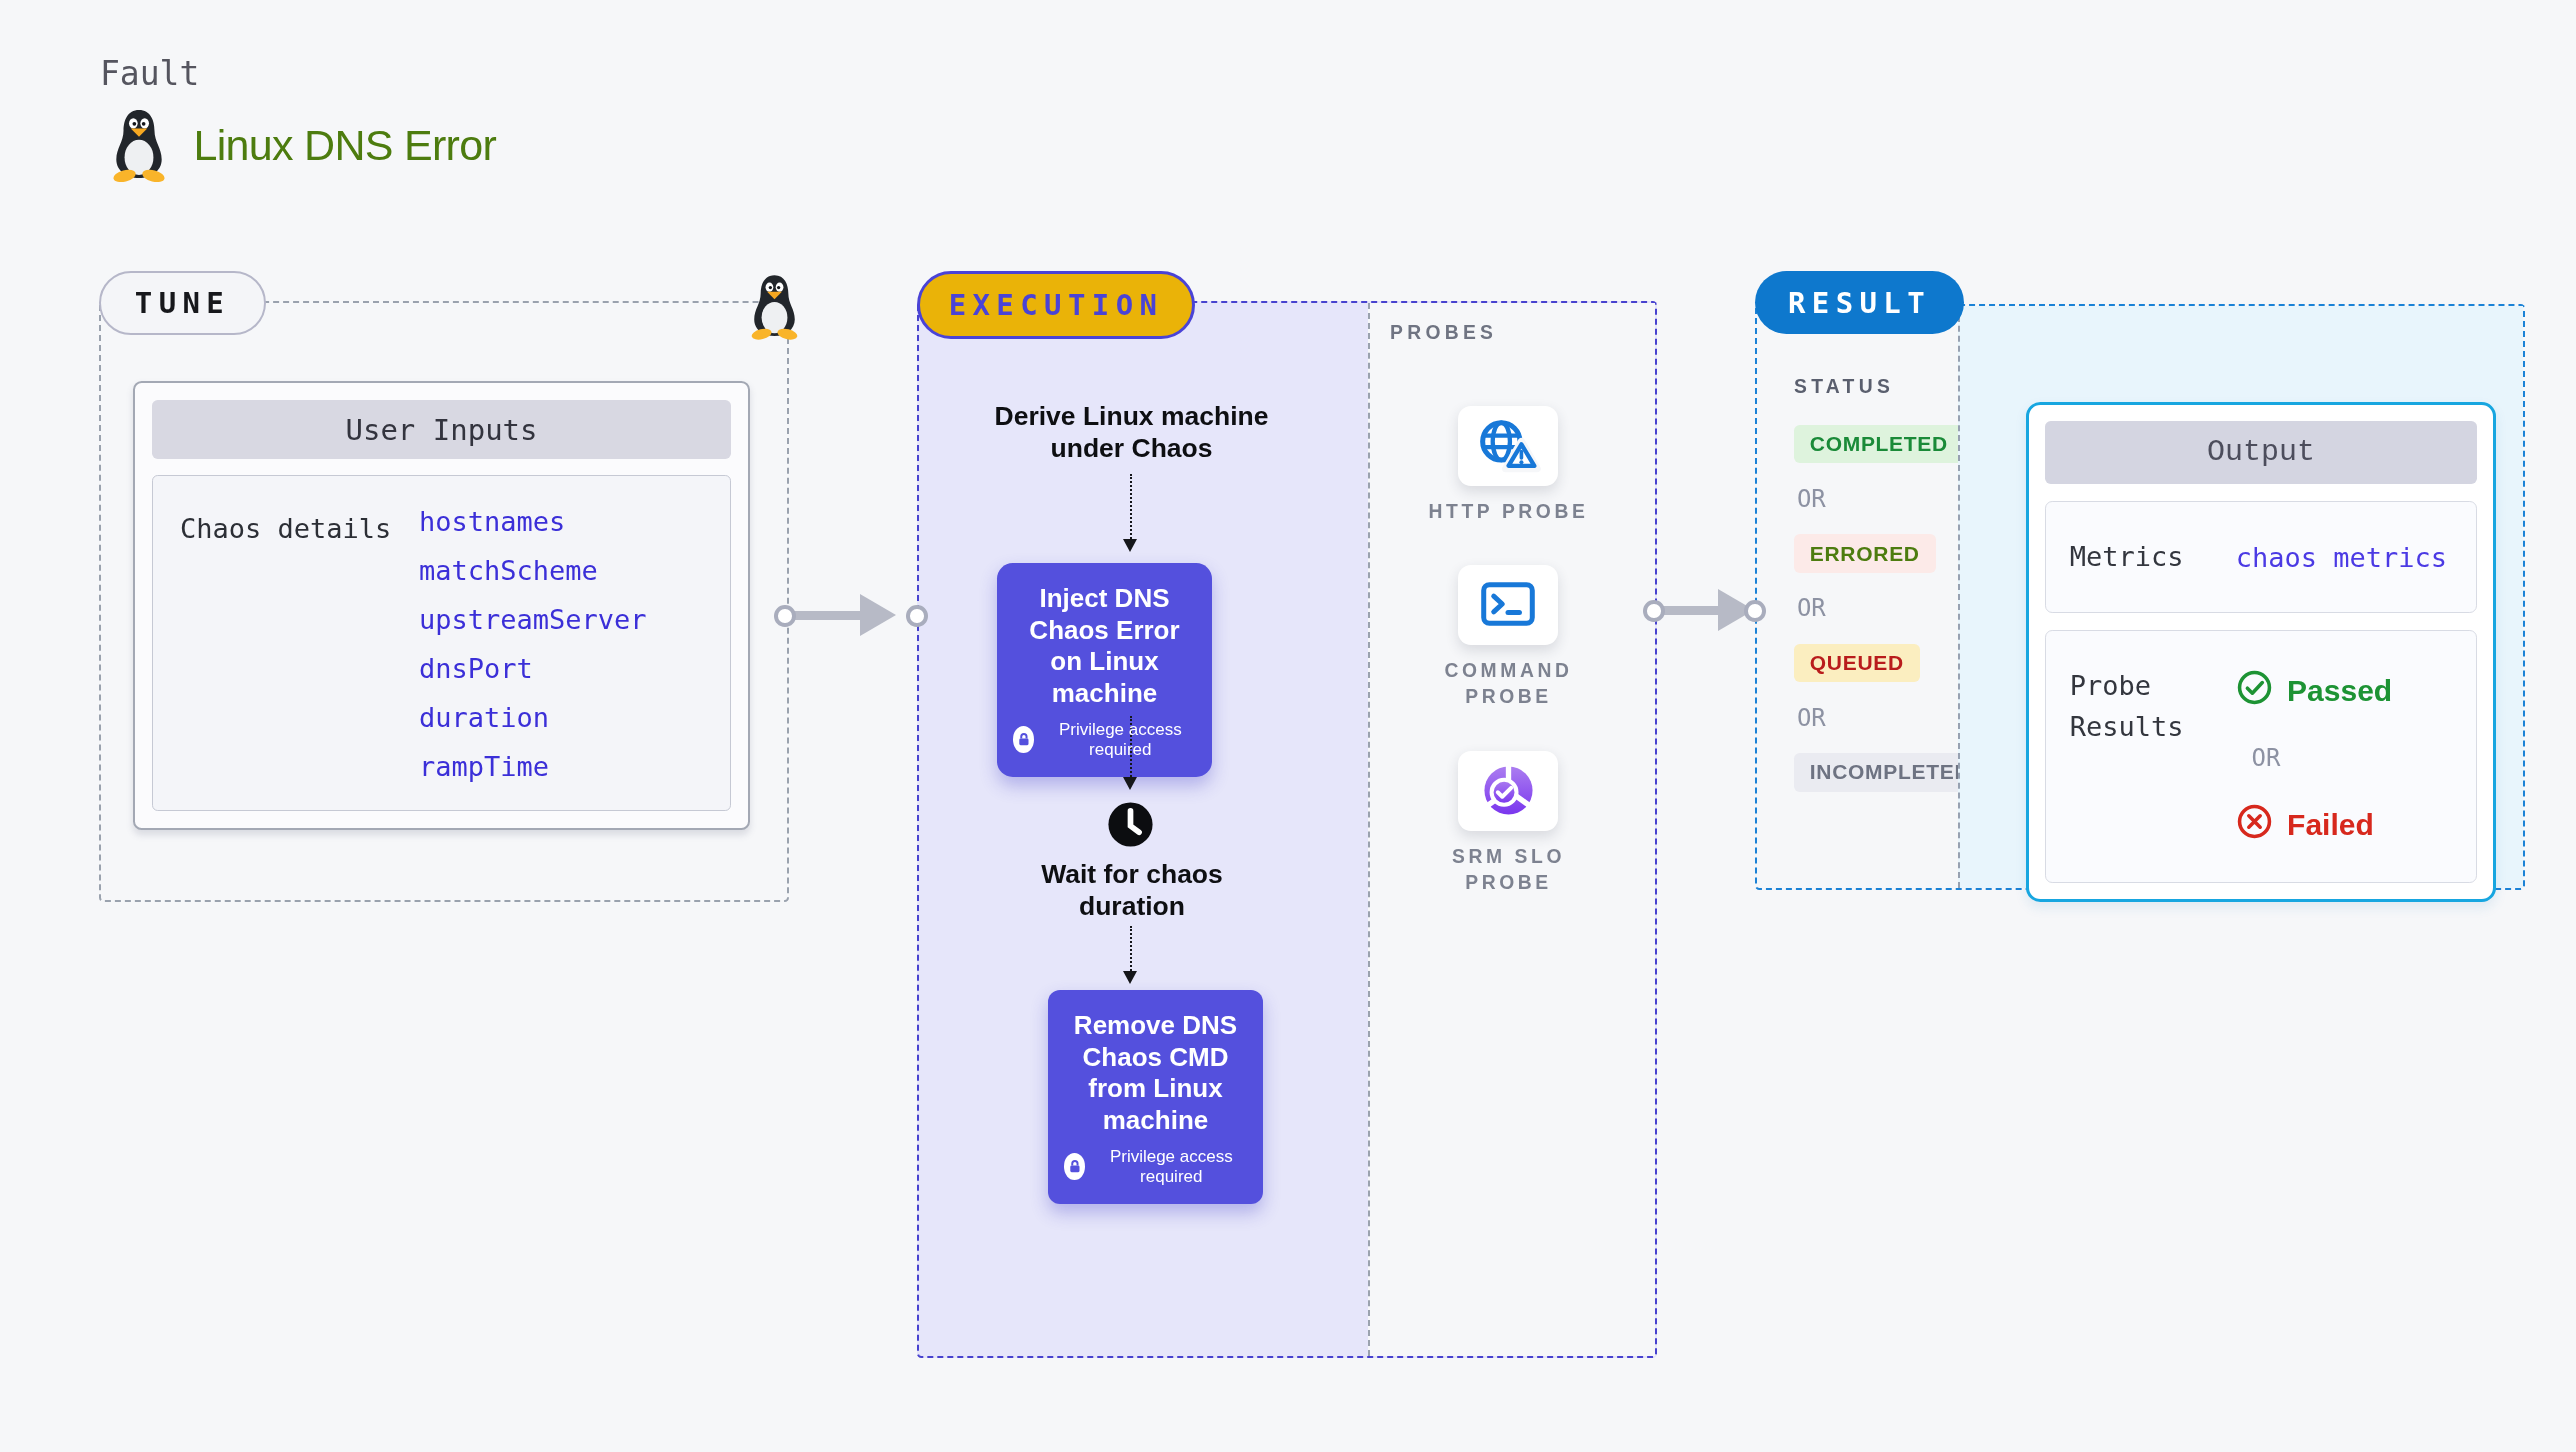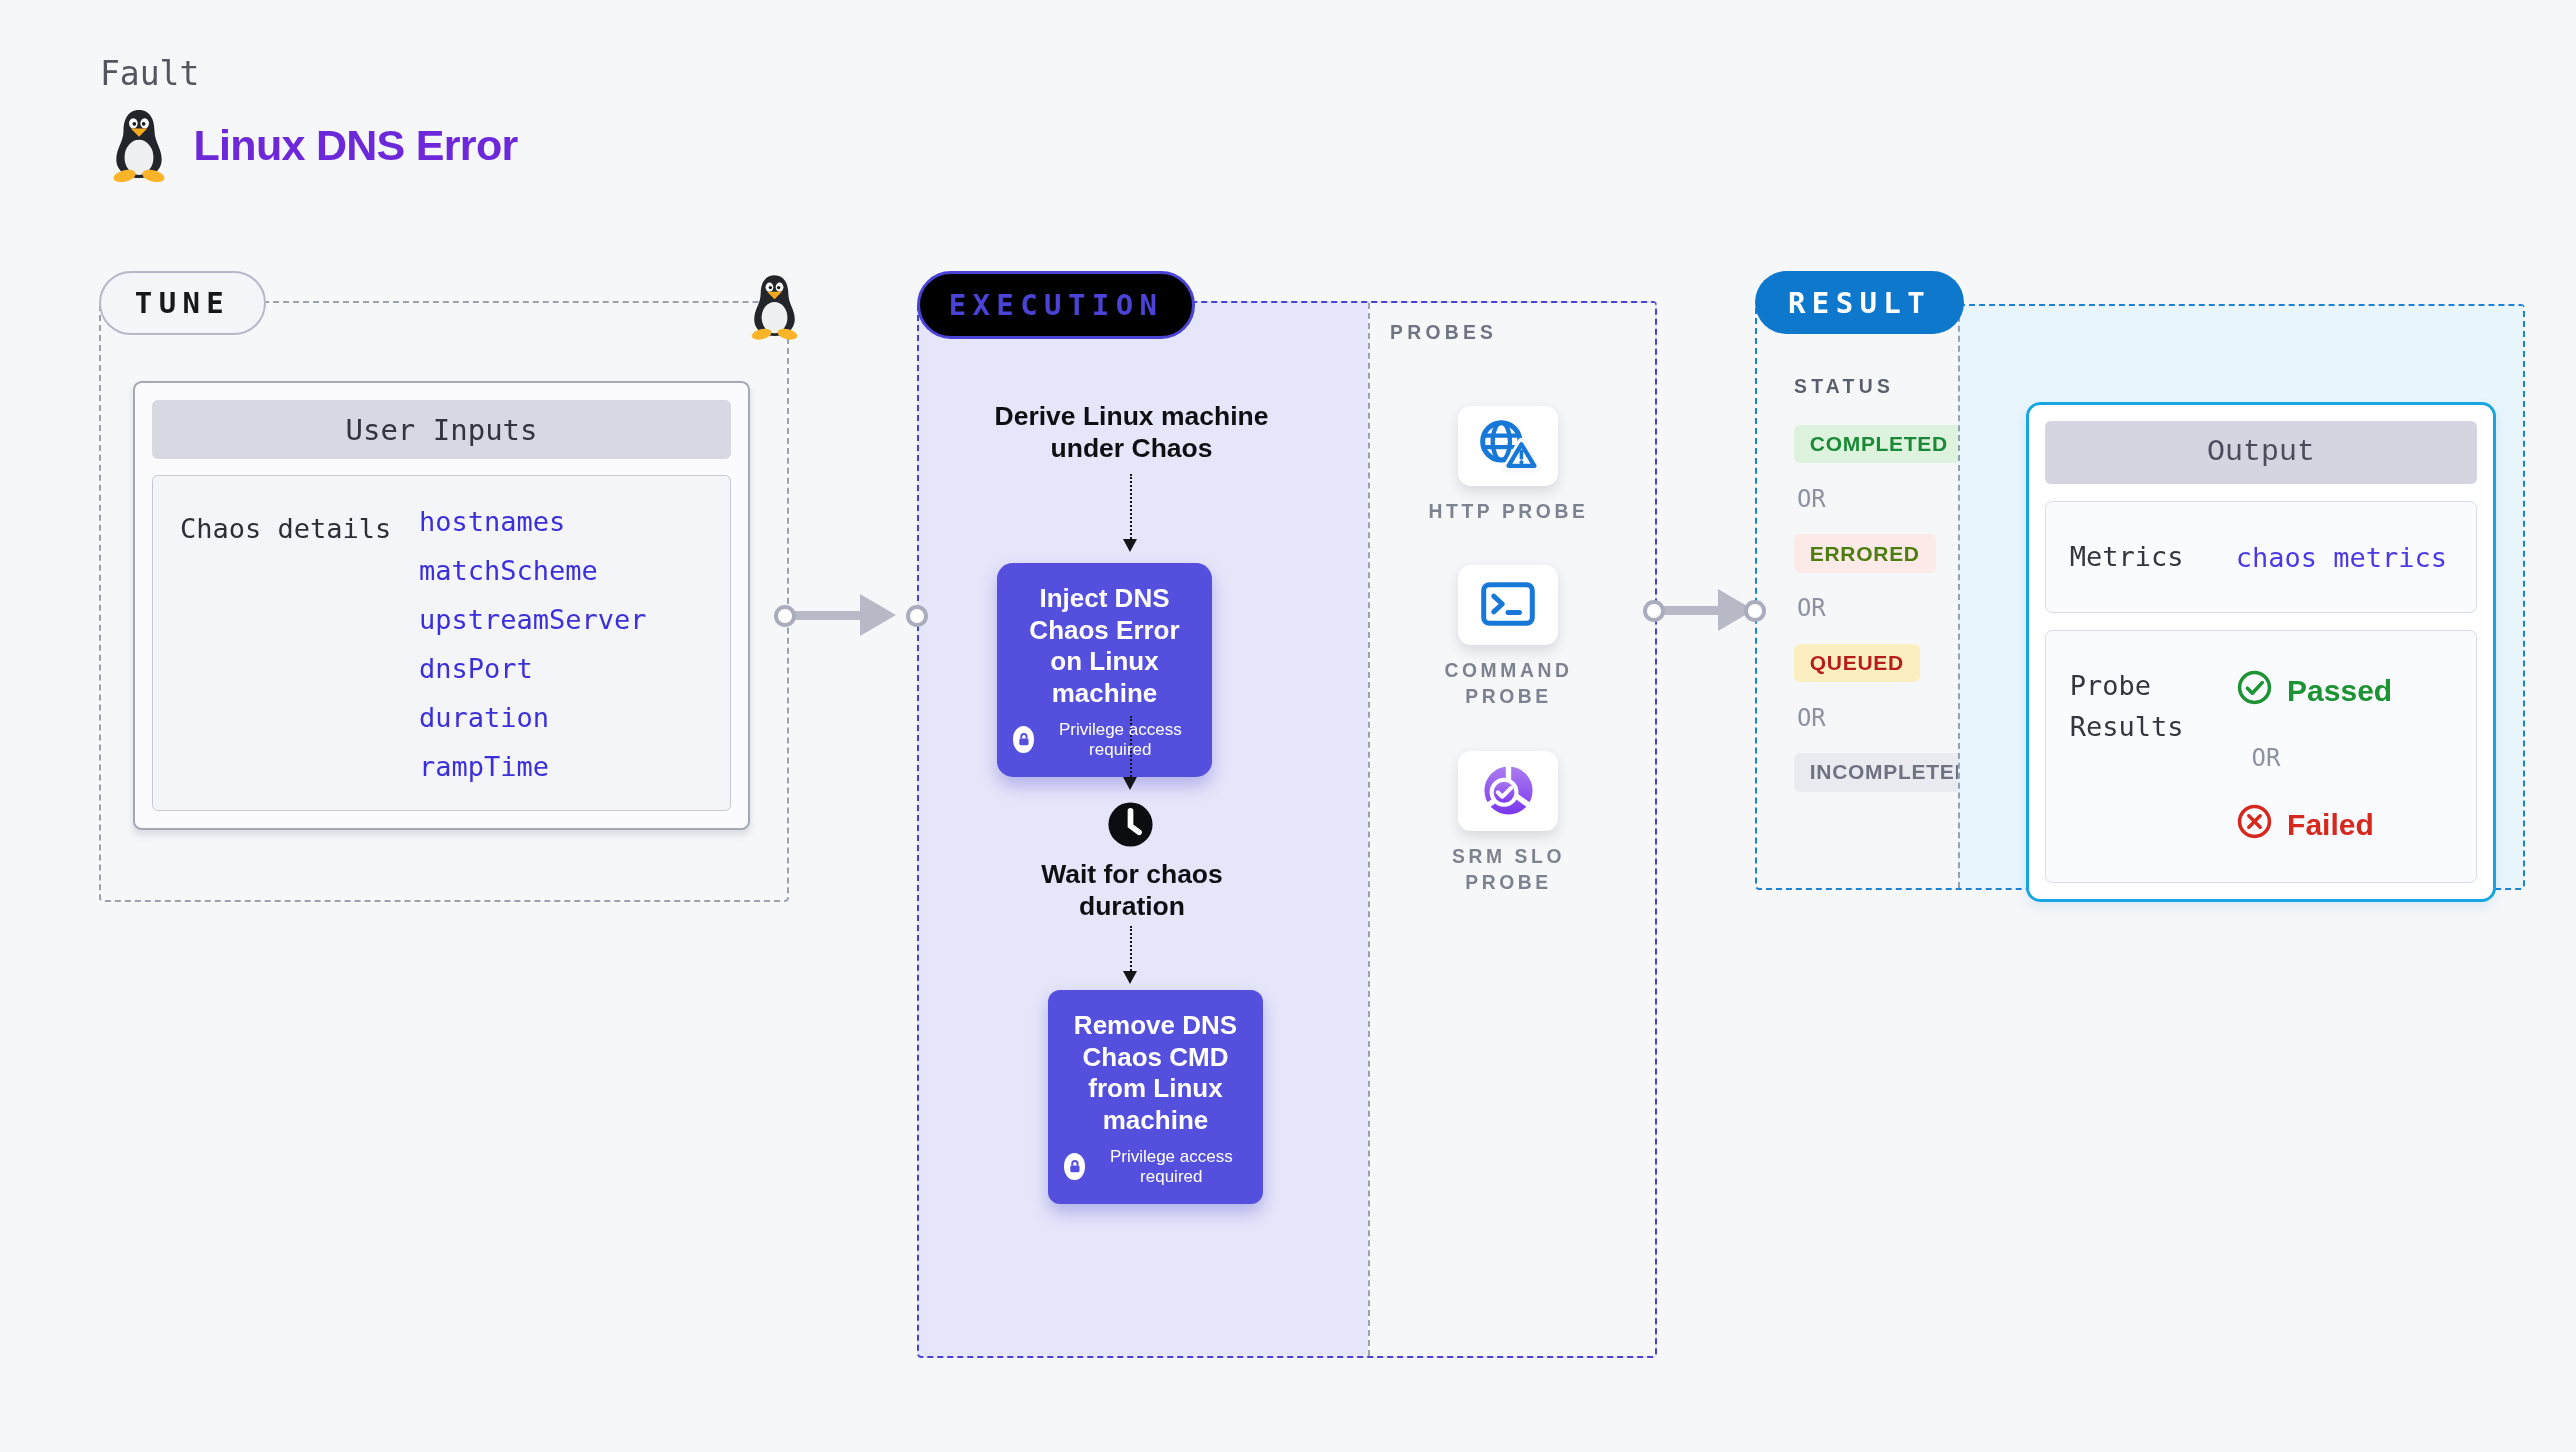--- a/index.html
+++ b/index.html
@@ -5,29 +5,29 @@
   html,body{margin:0;padding:0;}
   body{background:#f6f7f9;}
   .canvas{position:relative;width:2576px;height:1452px;background:#f6f7f9;overflow:hidden;
           font-family:"Liberation Sans",sans-serif;color:#15161a;}
 
   
   .kicker{position:absolute;left:100px;top:54px;font-family:"DejaVu Sans Mono",monospace;
           font-size:33px;color:#55555f;}
   .title-row{position:absolute;left:106px;top:107px;display:flex;align-items:center;gap:21.5px;}
   .title-row svg{display:block;}
-  .page-title{font-size:43px;font-weight:bold;color:#6d28d9;letter-spacing:-0.7px;}
+  .page-title{font-size:43px;font-weight:normal;color:#4d7c0f;letter-spacing:-0.7px;}
 
   
   .pill{position:absolute;display:flex;align-items:center;justify-content:center;
         border-radius:43px;font-family:"DejaVu Sans Mono",monospace;font-weight:bold;
         letter-spacing:6.4px;font-size:29px;z-index:5;}
   .pill-tune{left:99px;top:271px;width:163px;height:60px;background:#f4f5f8;
              border:2.9px solid #b6b7c9;color:#17181c;}
-  .pill-execution{left:917px;top:271px;width:272px;height:62px;background:#000000;
+  .pill-execution{left:917px;top:271px;width:272px;height:62px;background:#eab308;
              border:3.6px solid #4a43d6;color:#4a43d6;}
   .pill-result{left:1755px;top:271px;width:209px;height:63px;background:#0e78cd;color:#ffffff;}
 
   
   .tune-box{position:absolute;left:99px;top:301px;width:686px;height:597px;
             border:2.1px dashed #9aa2ae;border-radius:4.3px;}
   .execution-box{position:absolute;left:917px;top:301px;width:736px;height:1053px;
             border:2.9px dashed #4742cf;border-radius:4.3px;background:#e6e6fa;}
   .probes-panel{position:absolute;top:0;right:0;bottom:0;width:285px;background:#f6f7f9;
             border-left:2.1px dashed #9aa2ae;}

